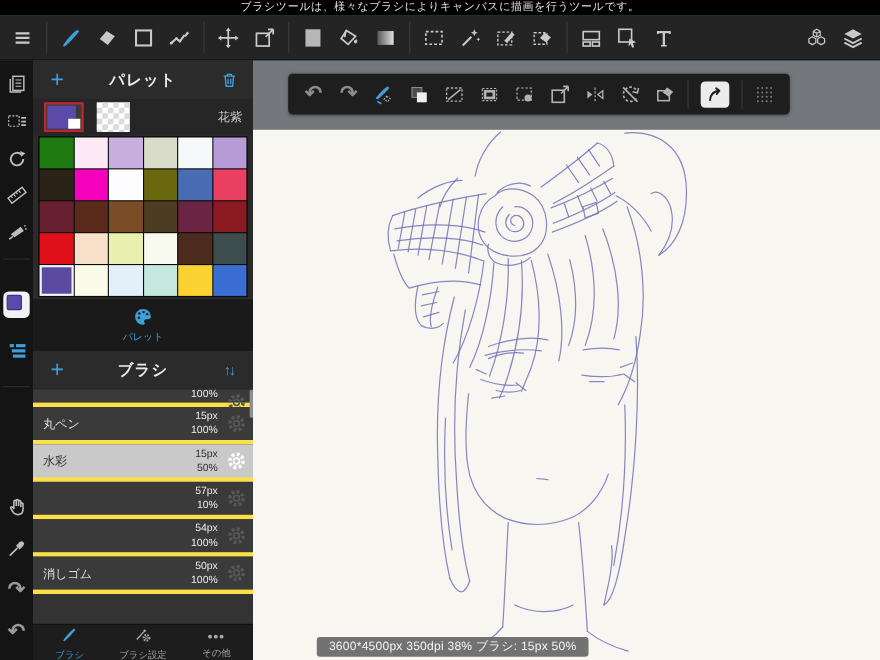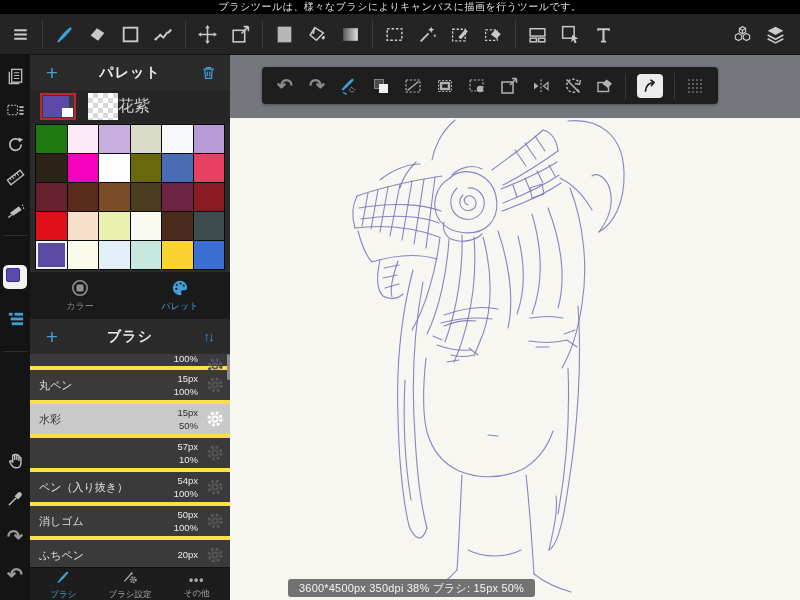--- a/index.html
+++ b/index.html
@@ -39,21 +39,21 @@
   .sort{color:#3f9fd8;font-size:13px;font-weight:bold;letter-spacing:-2px;}
 
   #curRow{height:33px;flex:0 0 auto;background:#262626;display:flex;align-items:center;padding:0 10px;}
   #curSwatch{width:36px;height:27px;border:2px solid #c0272d;background:#3a3a3a;position:relative;margin-right:12px;}
   #curSwatch .main{position:absolute;left:1px;top:1px;width:26px;height:21px;background:#5b4aa8;}
   #curSwatch .sub{position:absolute;right:1px;bottom:1px;width:11px;height:9px;background:#fff;}
   #curChecker{width:30px;height:27px;background-color:#fff;
     background-image:linear-gradient(45deg,#d8d8d8 25%,transparent 25%,transparent 75%,#d8d8d8 75%),
                      linear-gradient(45deg,#d8d8d8 25%,transparent 25%,transparent 75%,#d8d8d8 75%);
     background-size:10px 10px;background-position:0 0,5px 5px;}
-  #curName{flex:1;text-align:left;color:#cfcfcf;font-size:16px;}
+  #curName{flex:1;text-align:right;color:#cfcfcf;font-size:11px;}
 
   #grid{flex:0 0 auto;margin:1px 5px 0 5px;height:146px;background:#0a0a0a;border:1px solid #0a0a0a;
         display:grid;grid-template-columns:repeat(6,1fr);grid-template-rows:repeat(5,1fr);gap:1px;}
   #grid .sw{width:100%;height:100%;}
   #grid .sw.sel{outline:2px solid #f2f2f2;outline-offset:-2px;}
 
   #ctabs{height:47px;flex:0 0 auto;background:#1a1a1a;display:flex;margin-top:2px;}
   .ctab{flex:1;display:flex;flex-direction:column;align-items:center;justify-content:center;gap:2px;}
   .ctab svg{width:20px;height:20px;}
   .ctab .lbl{font-size:9px;}
@@ -351,27 +351,20 @@
         <div class="sw" style="background: rgb(61, 77, 77);"></div>
         <div class="sw sel" style="background: rgb(90, 74, 162);"></div>
         <div class="sw" style="background: rgb(251, 251, 233);"></div>
         <div class="sw" style="background: rgb(227, 240, 249);"></div>
         <div class="sw" style="background: rgb(198, 232, 223);"></div>
         <div class="sw" style="background: rgb(252, 209, 50);"></div>
         <div class="sw" style="background: rgb(58, 110, 210);"></div>
       </div>
 
     <div id="ctabs">
-      <div class="ctab inactive">
-        <svg viewBox="0 0 20 20" fill="none" stroke="currentColor">
-            <circle cx="10" cy="10" r="7.2" stroke-width="1.6"></circle>
-            <rect x="6.4" y="6.4" width="7.2" height="7.2" rx="1.6" fill="currentColor" stroke="none"></rect>
-          </svg>
-        <span class="lbl">カラー</span>
-      </div>
       <div class="ctab active">
         <svg viewBox="0 0 20 20">
             <path d="M10 2.8 a7.2 7.2 0 1 0 0 14.4 c1.6 0 2 -1.1 1.3 -2.2 c-.8 -1.3 .1 -2.7 1.7 -2.7 h1.7 c1.5 0 2.5 -1.1 2.5 -2.5 A7.2 7.2 0 0 0 10 2.8 Z" fill="currentColor"></path>
             <circle cx="6.7" cy="7" r="1.1" fill="#1a1a1a"></circle>
             <circle cx="10.5" cy="5.6" r="1.1" fill="#1a1a1a"></circle>
             <circle cx="13.8" cy="7.6" r="1.1" fill="#1a1a1a"></circle>
             <circle cx="6.3" cy="10.8" r="1.1" fill="#1a1a1a"></circle>
           </svg>
         <span class="lbl">パレット</span>
       </div>
@@ -421,46 +414,34 @@
           <span class="bvals">
             <span class="bsize">57px</span>
             <span class="bop">10%</span>
           </span>
           <span class="gear"><svg viewBox="0 0 20 20" fill="none" stroke="currentColor">
               <circle cx="10" cy="10" r="6" stroke-width="3.2" stroke-dasharray="2.7 2"></circle>
               <circle cx="10" cy="10" r="2.6" stroke-width="1.6"></circle>
             </svg></span>
         </div>
         <div class="brow">
-          <span class="bname">ペン（入り抜き）</span>
           <span class="bvals">
             <span class="bsize">54px</span>
             <span class="bop">100%</span>
           </span>
           <span class="gear"><svg viewBox="0 0 20 20" fill="none" stroke="currentColor">
               <circle cx="10" cy="10" r="6" stroke-width="3.2" stroke-dasharray="2.7 2"></circle>
               <circle cx="10" cy="10" r="2.6" stroke-width="1.6"></circle>
             </svg></span>
         </div>
         <div class="brow">
           <span class="bname">消しゴム</span>
           <span class="bvals">
             <span class="bsize">50px</span>
             <span class="bop">100%</span>
-          </span>
-          <span class="gear"><svg viewBox="0 0 20 20" fill="none" stroke="currentColor">
-              <circle cx="10" cy="10" r="6" stroke-width="3.2" stroke-dasharray="2.7 2"></circle>
-              <circle cx="10" cy="10" r="2.6" stroke-width="1.6"></circle>
-            </svg></span>
-        </div>
-        <div class="brow">
-          <span class="bname">ふちペン</span>
-          <span class="bvals">
-            <span class="bsize">20px</span>
-            <span class="bop"></span>
           </span>
           <span class="gear"><svg viewBox="0 0 20 20" fill="none" stroke="currentColor">
               <circle cx="10" cy="10" r="6" stroke-width="3.2" stroke-dasharray="2.7 2"></circle>
               <circle cx="10" cy="10" r="2.6" stroke-width="1.6"></circle>
             </svg></span>
         </div>
         <div id="bthumb"></div>
       </div>
 
     <div id="btabs">

